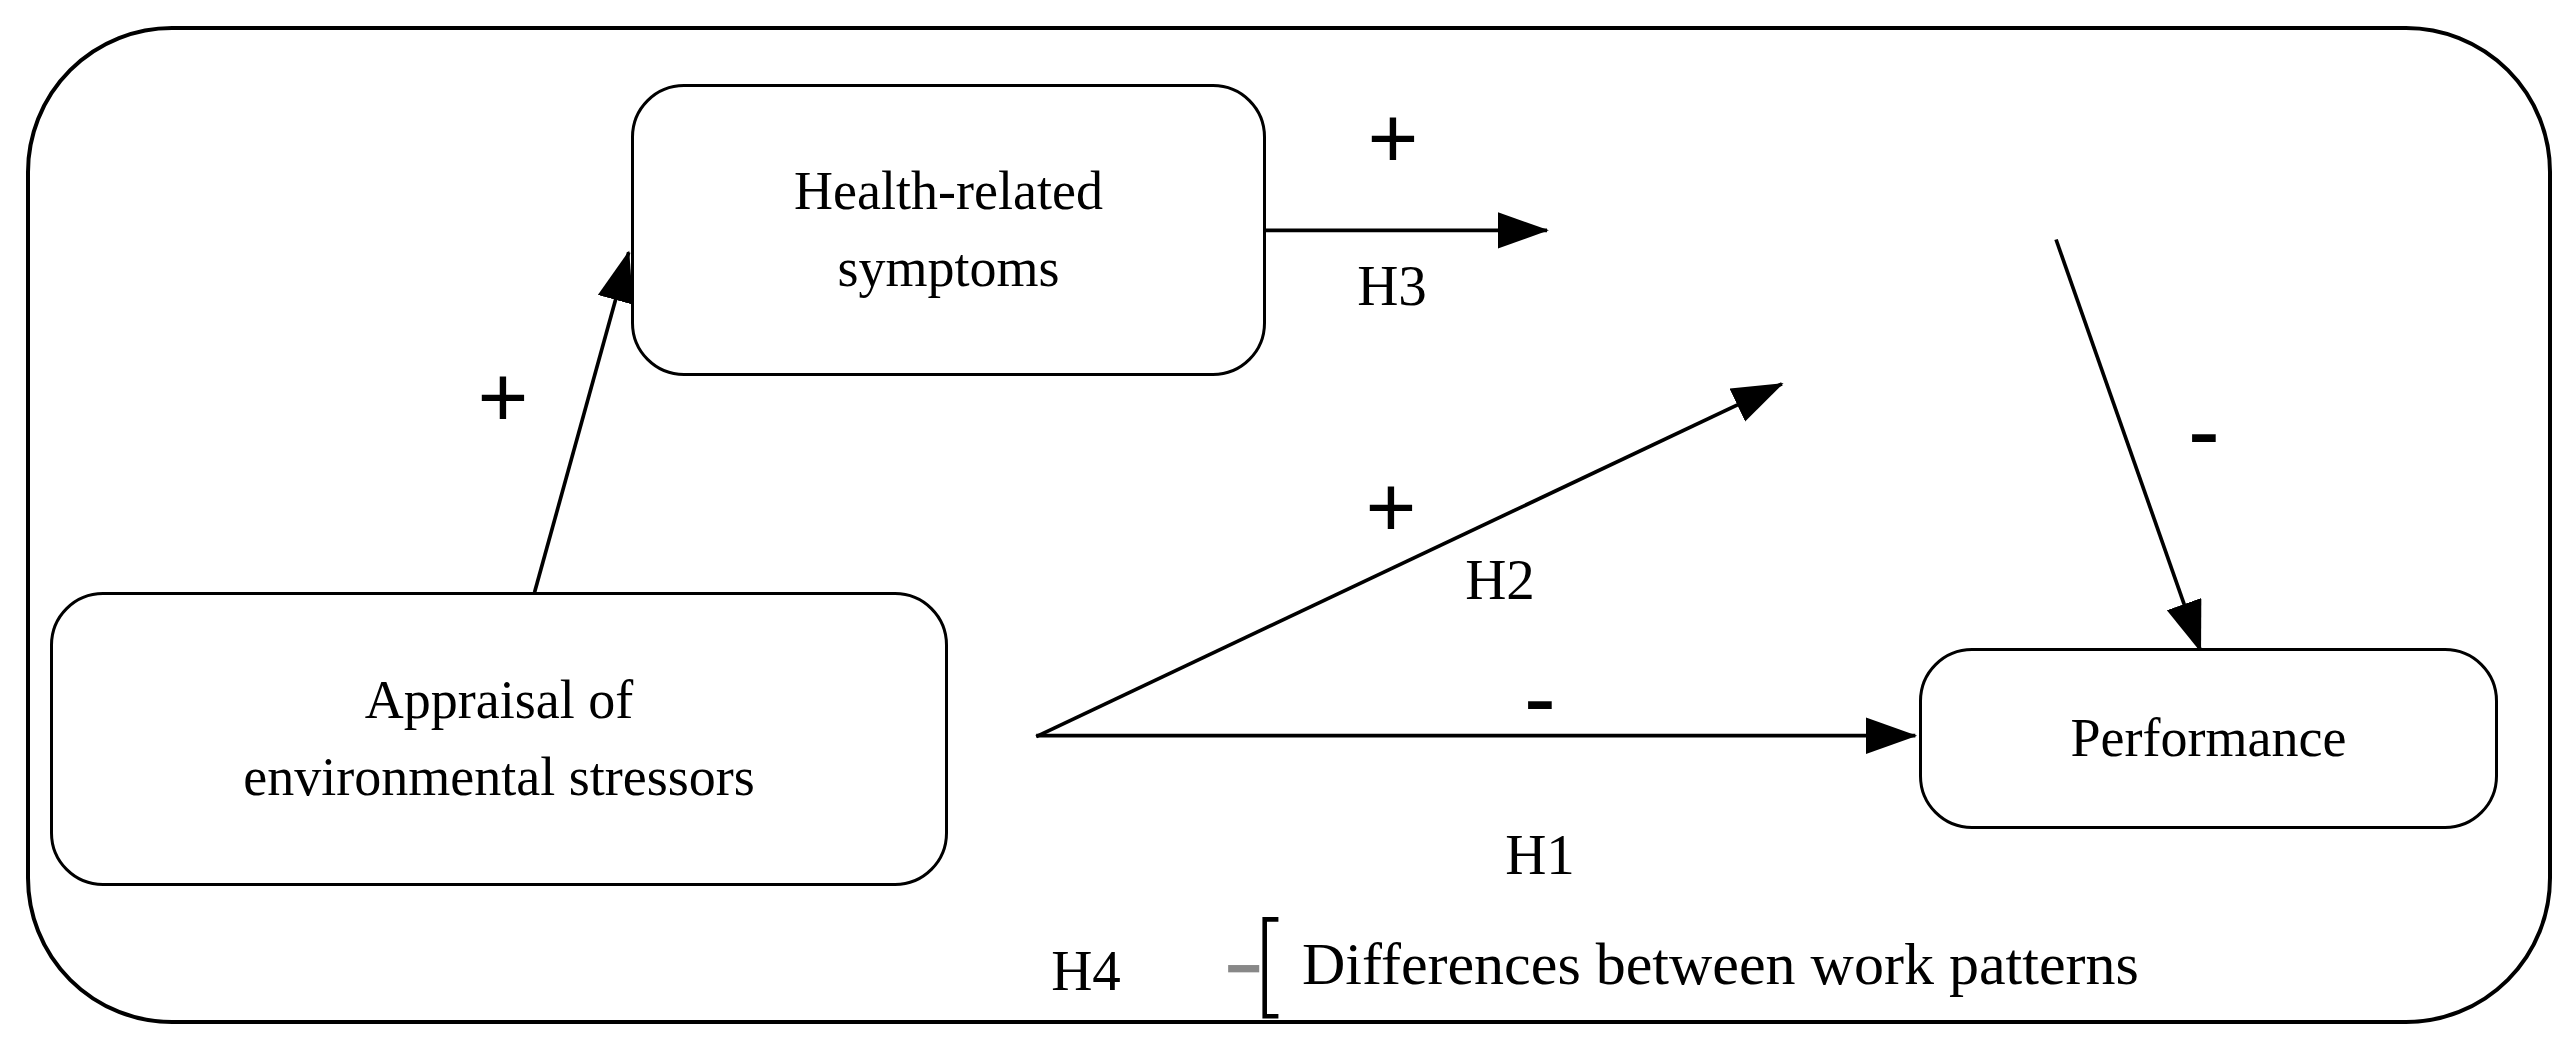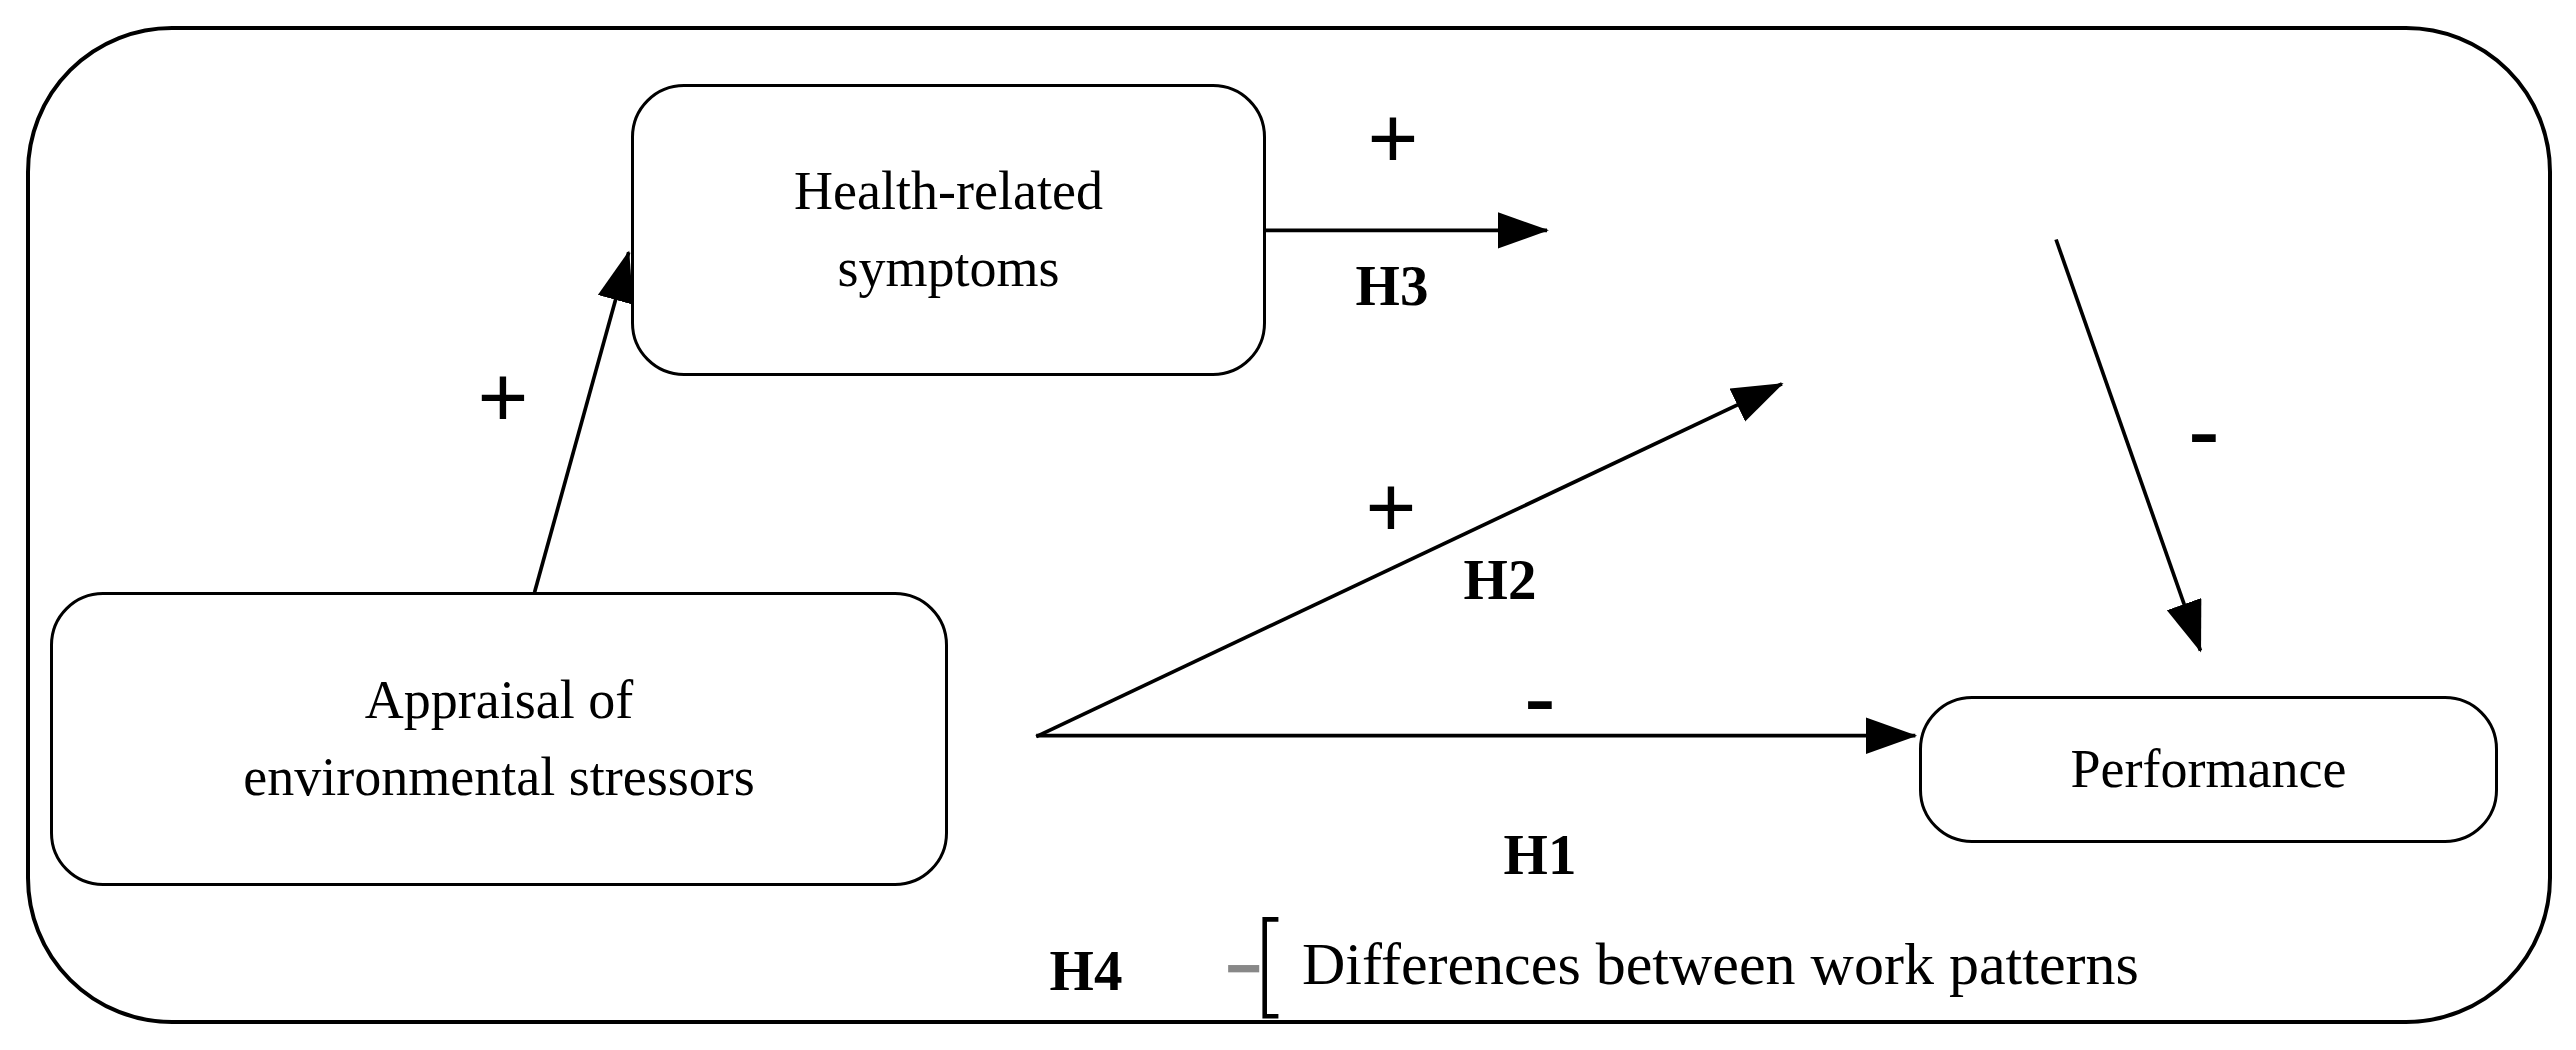--- a/index.html
+++ b/index.html
@@ -46,35 +46,35 @@
     text-align: center;
     font-size: 54px;
     line-height: 1.42;
   }
   .node-label {
     white-space: pre-line;
   }
   .node-health      { left: 631px;  top: 84px;  width: 635px;  height: 292px; }
   .node-negative    { left: 1551px; top: 84px;  width: 501px;  height: 295px; }
   .node-appraisal   { left: 50px;   top: 592px; width: 898px; height: 294px; }
-  .node-performance { left: 1919px; top: 696px; width: 579px;  height: 147px; }
+  .node-performance { left: 1919px; top: 648px; width: 579px;  height: 181px; }
 
   .lbl {
     position: absolute;
     transform: translate(-50%, -50%);
     white-space: nowrap;
   }
   .sign {
     font-size: 91px;
     font-weight: 700;
     line-height: 1;
   }
   .hyp {
     font-size: 57px;
-    font-weight: 700;
+    font-weight: 400;
     line-height: 1;
   }
   .sign-a1 { left: 503px;  top: 397px; }
   .sign-h3 { left: 1393px; top: 138px; }
   .lbl-h3  { left: 1392px; top: 285px; }
   .sign-h2 { left: 1391px; top: 507px; }
   .lbl-h2  { left: 1500px; top: 579px; }
   .sign-h1 { left: 1540px; top: 696px; }
   .lbl-h1  { left: 1540px; top: 854px; }
   .sign-a5 { left: 2204px; top: 429px; }

